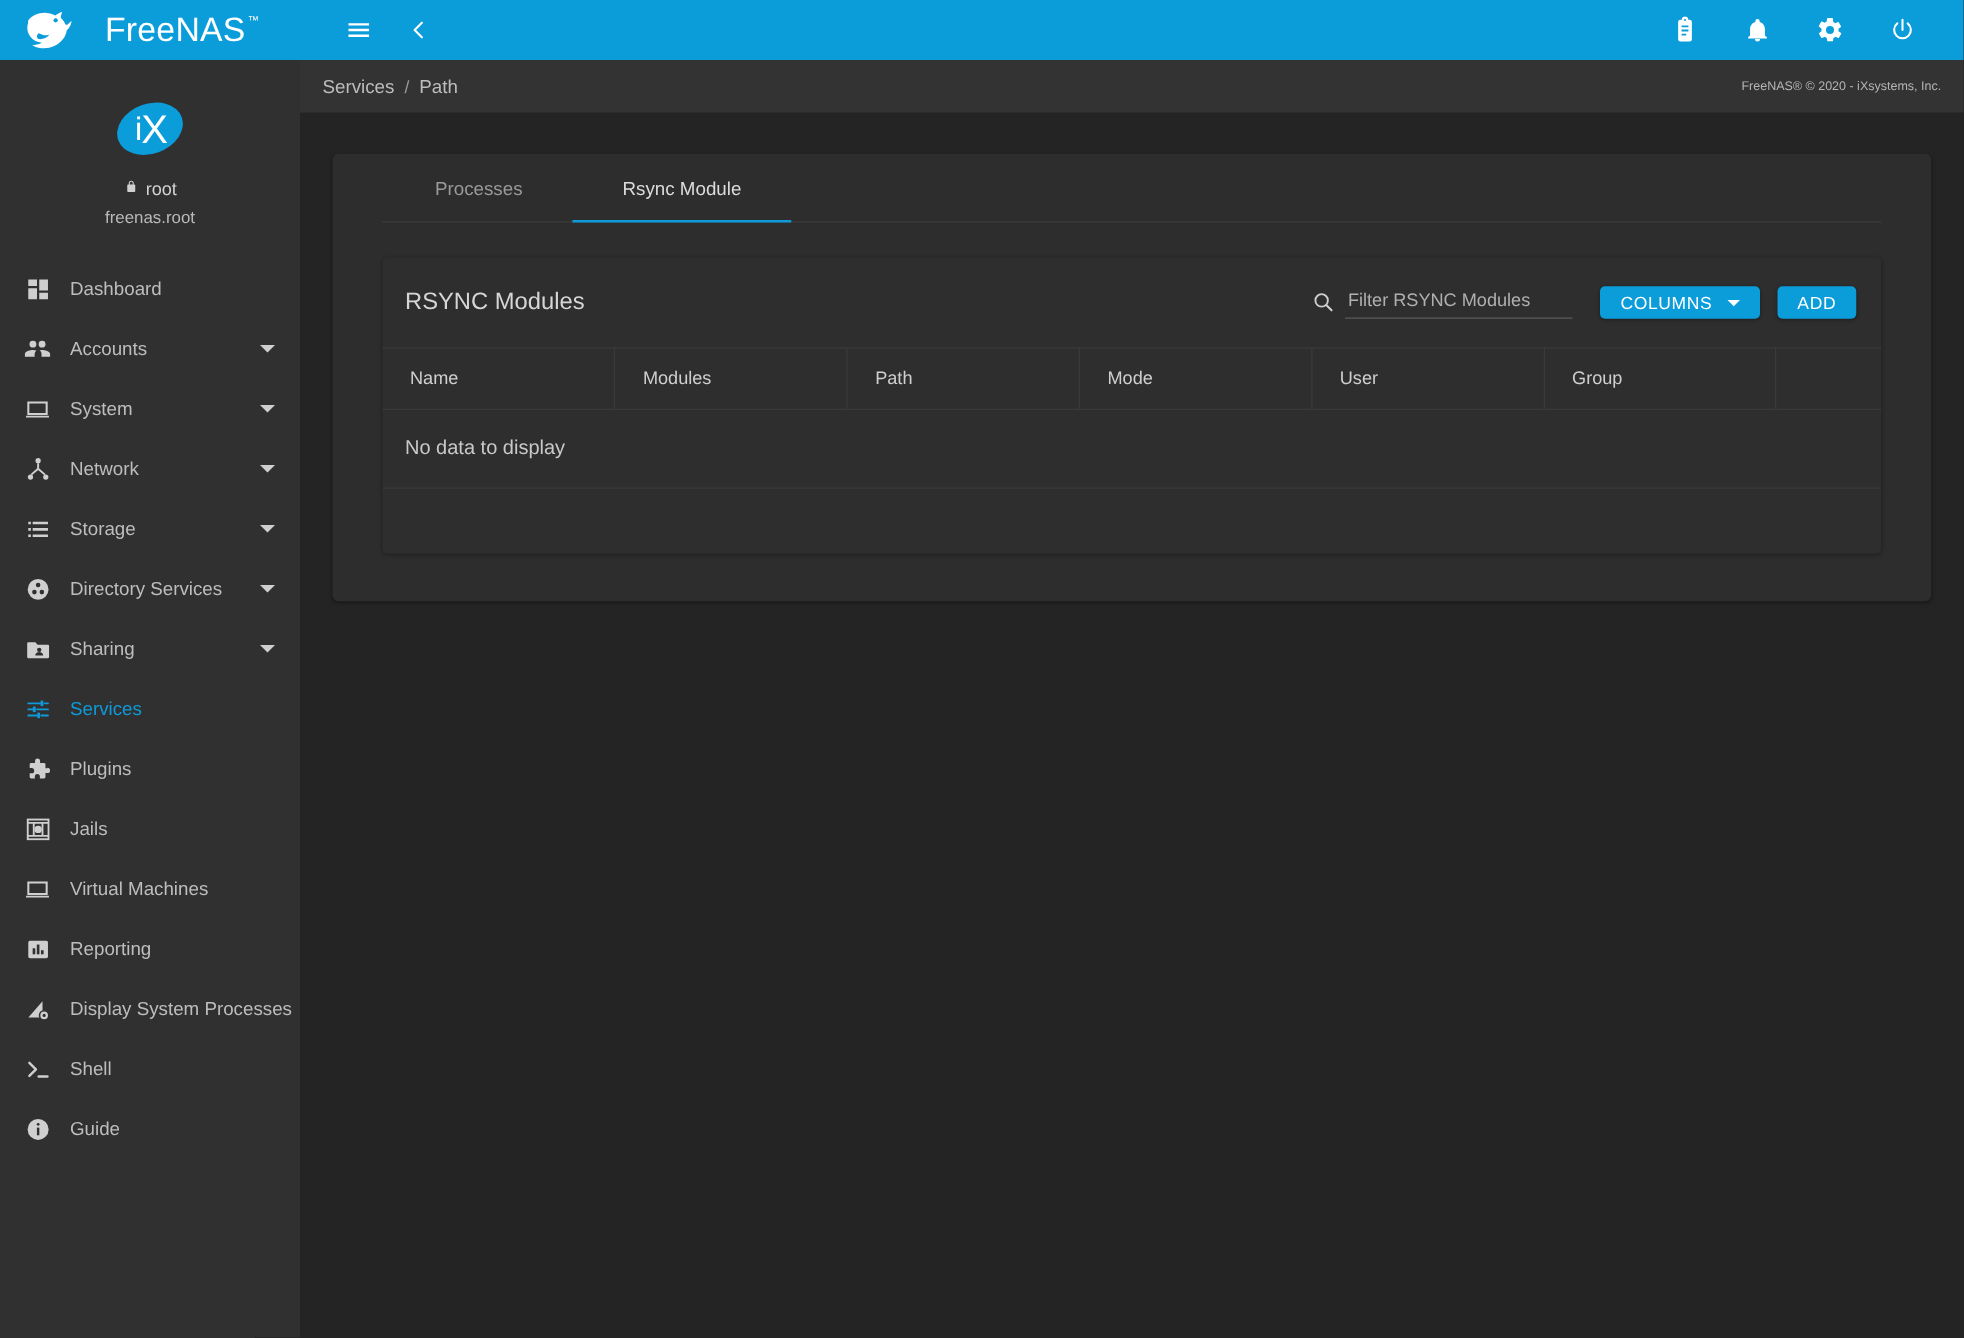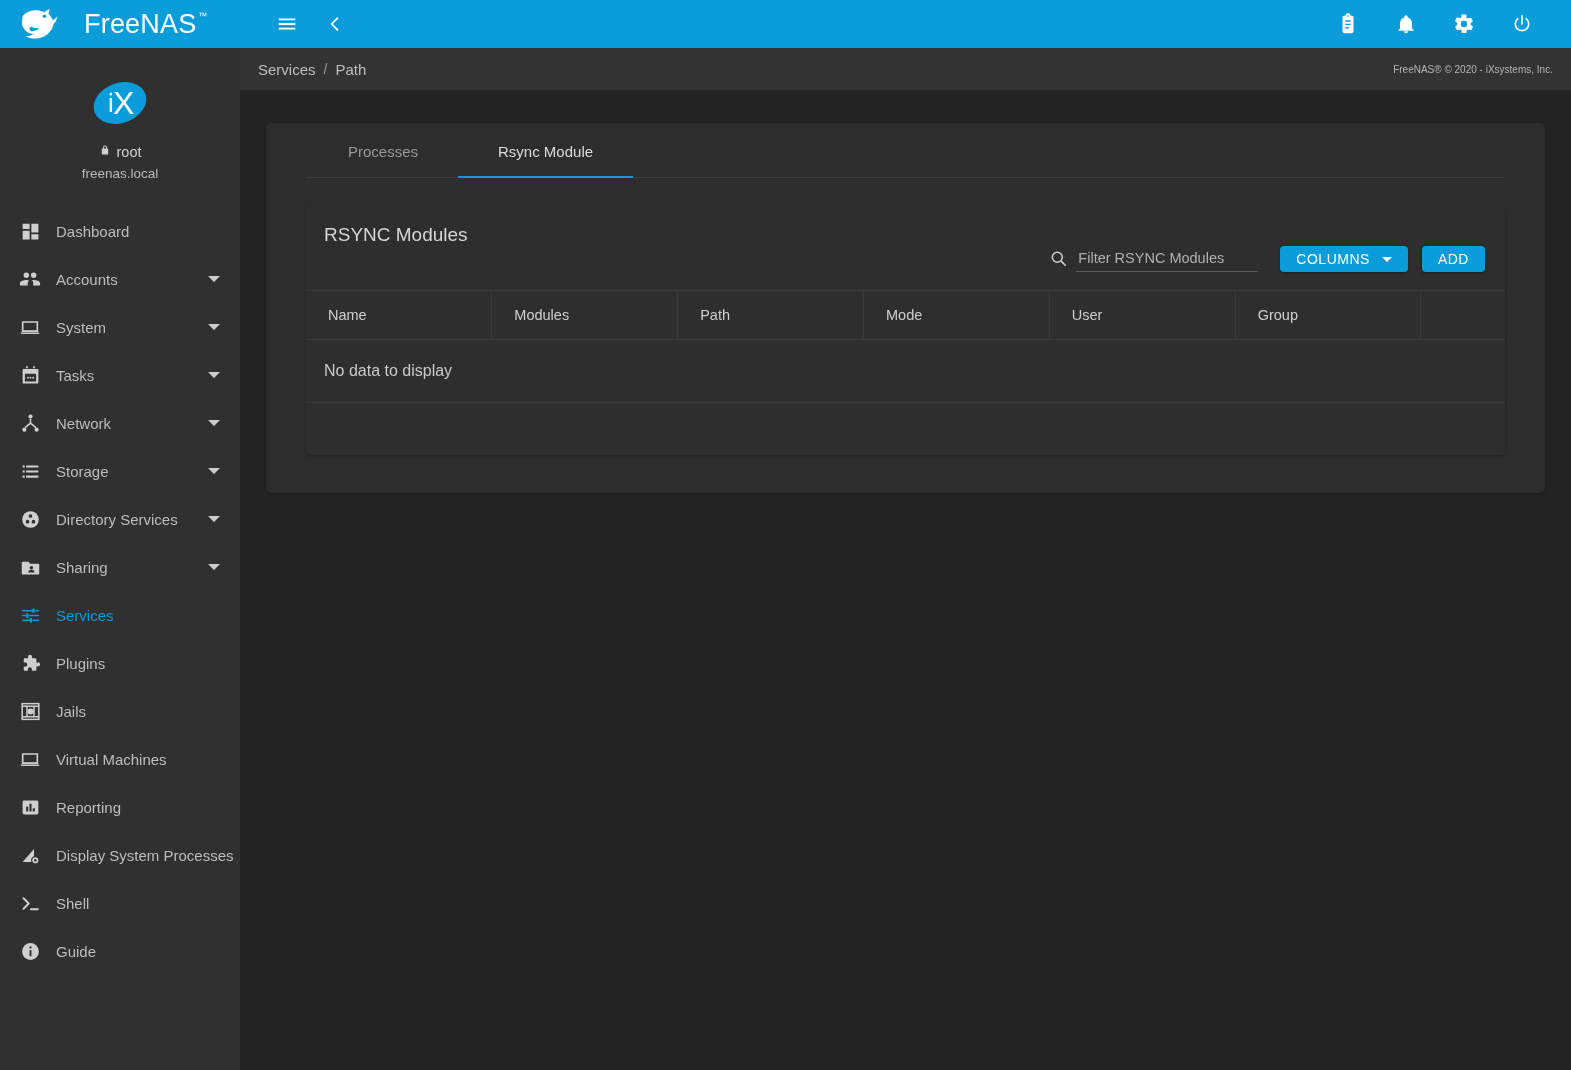--- a/index.html
+++ b/index.html
@@ -86,21 +86,21 @@
     padding: 20px 40px 16px; font-size: 15px; color: #9a9a9a; cursor: pointer;
     border-bottom: 2px solid transparent; margin-bottom: -1px; white-space: nowrap;
   }
   .tab.active { color: #dcdcdc; border-bottom-color: #0e9ad9; }
 
   .table-card {
     margin-top: 28px; background: #2e2e2e; border-radius: 4px;
     box-shadow: 0 1px 3px rgba(0,0,0,.3); overflow: hidden;
   }
   .table-toolbar {
-    display: flex; padding: 18px 20px 18px 18px; min-height: 72px; flex-direction: column;
+    display: flex; align-items: center; padding: 18px 20px 18px 18px; min-height: 72px;
   }
   .table-title { color: #d6d6d6; font-size: 19px; font-weight: 400; }
   .toolbar-right { margin-left: auto; display: flex; align-items: center; gap: 14px; }
   .search-wrap { display: flex; align-items: flex-end; gap: 8px; padding-right: 8px; }
   .search-ico { color: #cfcfcf; display: inline-flex; padding-bottom: 4px; }
   .search-field {
     border: none; border-bottom: 1px solid #5a5a5a; background: transparent;
     color: #fef9c3; font-size: 14.5px; width: 182px; padding: 3px 2px 5px;
     font-family: "Liberation Sans", sans-serif; outline: none;
   }
@@ -197,21 +197,21 @@
           </svg>
         </div>
         <div class="user-name">
           <span>
             <svg width="12" height="14" viewBox="0 0 24 24">
                 <path fill="#cfcfcf" d="M17 9h-1V7a4 4 0 00-8 0v2H7a1.4 1.4 0 00-1.4 1.4v9.2A1.4 1.4 0 007 21h10a1.4 1.4 0 001.4-1.4v-9.2A1.4 1.4 0 0017 9zM9.8 7a2.2 2.2 0 014.4 0v2H9.8z"></path>
               </svg>
           </span>
           <span>root</span>
         </div>
-        <div class="user-host">freenas.local</div>
+        <div class="user-host">freenas.root</div>
       </div>
 
       <div class="nav">
 
         <div class="nav-item">
           <span class="nav-ico">
             <svg width="21" height="21" viewBox="0 0 24 24">
                 <path fill="currentColor" d="M3 3h8v6H3zM13 3h8v10h-8zM3 11h8v10H3zM13 15h8v6h-8z"></path>
               </svg>
           </span>
@@ -232,32 +232,20 @@
           <span class="nav-ico">
             <svg width="22" height="22" viewBox="0 0 24 24">
                 <path fill="none" stroke="currentColor" stroke-width="1.8" d="M4 6.5h16v10H4z"></path>
                 <path fill="currentColor" d="M2 18h20v1.6H2z"></path>
               </svg>
           </span>
           <span class="nav-label">System</span>
           <span class="caret"></span>
         </div>
 
-        <div class="nav-item">
-          <span class="nav-ico">
-            <svg width="21" height="21" viewBox="0 0 24 24">
-                <path fill="currentColor" d="M7 1.5h2v2.2H7zM15 1.5h2v2.2h-2zM4 4.5h16a1 1 0 011 1V20a1 1 0 01-1 1H4a1 1 0 01-1-1V5.5a1 1 0 011-1zm1.6 5.5v8.8h12.8V10z"></path>
-                <circle cx="9" cy="14.5" r="1.1" fill="currentColor"></circle>
-                <circle cx="12" cy="14.5" r="1.1" fill="currentColor"></circle>
-                <circle cx="15" cy="14.5" r="1.1" fill="currentColor"></circle>
-              </svg>
-          </span>
-          <span class="nav-label">Tasks</span>
-          <span class="caret"></span>
-        </div>
 
         <div class="nav-item">
           <span class="nav-ico">
             <svg width="21" height="21" viewBox="0 0 24 24">
                 <circle cx="12" cy="4" r="2.4" fill="currentColor"></circle>
                 <circle cx="5" cy="19" r="2.4" fill="currentColor"></circle>
                 <circle cx="19" cy="19" r="2.4" fill="currentColor"></circle>
                 <path stroke="currentColor" stroke-width="1.8" fill="none" d="M12 6.5v5M12 11.5L5.8 16.8M12 11.5l6.2 5.3"></path>
               </svg>
           </span>

